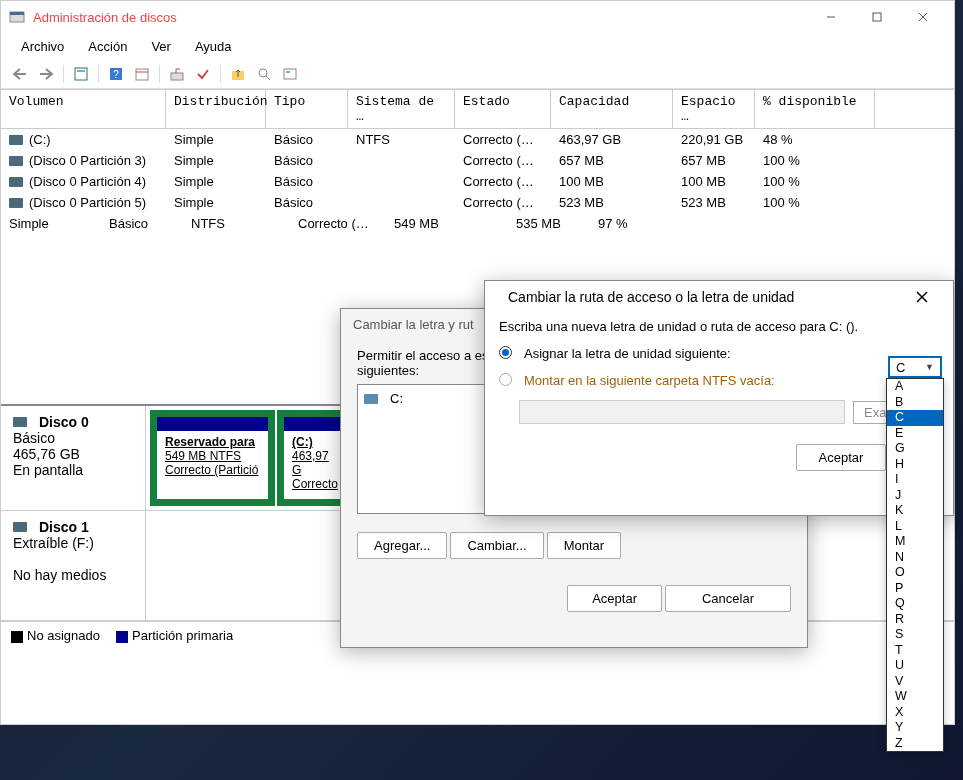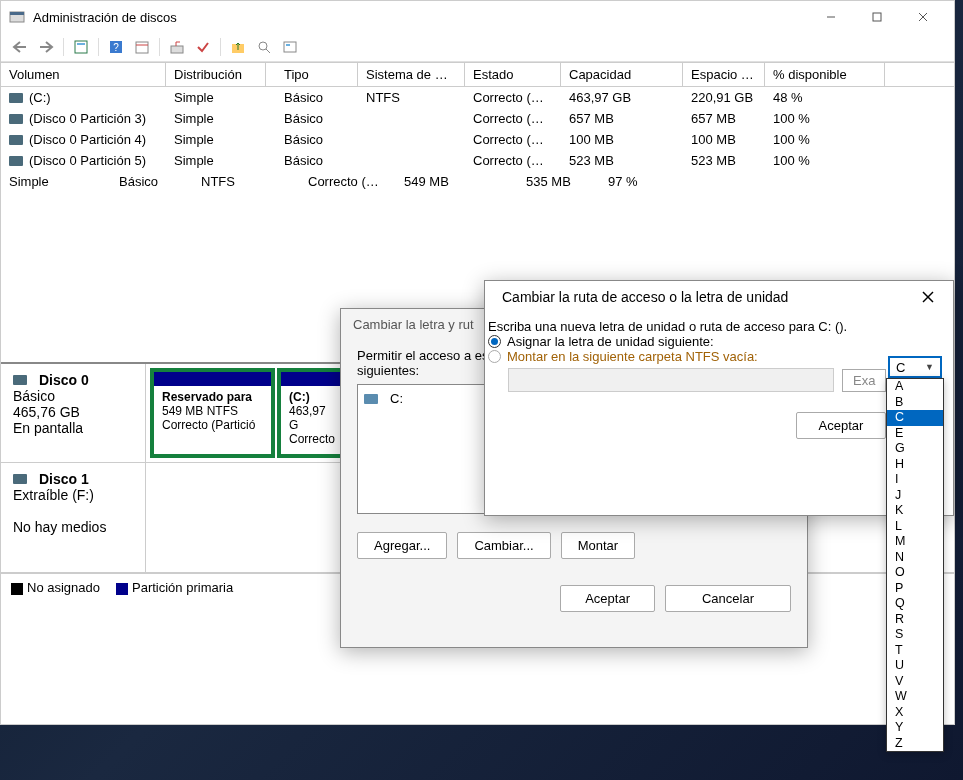--- a/index.html
+++ b/index.html
@@ -2,77 +2,77 @@
 <html><head>
 <meta charset="utf-8">
 <style>
   * { box-sizing: border-box; font-family: "Segoe UI", Tahoma, sans-serif; }
   body { margin: 0; background: linear-gradient(135deg, #0a1628 0%, #1a2840 50%, #0f1830 100%); width: 963px; height: 780px; overflow: hidden; position: relative; }
   
   .window-main { position: absolute; top: 0; left: 0; width: 955px; height: 725px; background: #fff; border: 1px solid #ccc; }
   
   .titlebar { display: flex; align-items: center; height: 32px; padding: 0 8px; background: #fff; }
   .titlebar-icon { width: 16px; height: 16px; margin-right: 8px; display: inline-flex; }
-  .titlebar-title { flex: 1; font-size: 13px; color: #000000; }
+  .titlebar-title { flex: 1; font-size: 13px; color: #ef4444; }
   .titlebar-btns { display: flex; }
   .tbtn { width: 46px; height: 30px; display: flex; align-items: center; justify-content: center; color: #555; }
   .tbtn svg { width: 12px; height: 12px; }
   
   .menubar { display: flex; padding: 2px 8px; font-size: 13px; background: #fff; }
   .menu-item { padding: 4px 12px; cursor: default; }
   
   .toolbar { display: flex; align-items: center; padding: 4px 8px; gap: 4px; border-bottom: 1px solid #e0e0e0; background: #fff; }
   .tool-icon { width: 22px; height: 20px; display: flex; align-items: center; justify-content: center; }
   .tool-sep { width: 1px; height: 18px; background: #ddd; margin: 0 2px; }
   
   .volume-table { width: 100%; }
   .vol-header { display: flex; border-top: 1px solid #ccc; border-bottom: 1px solid #ccc; background: #fff; }
-  .vol-hcell { padding: 4px 8px; font-size: 13px; border-right: 1px solid #ccc; }
+  .vol-hcell { padding: 4px 8px; font-size: 13px; border-right: 1px solid #ccc; font-family: Liberation Mono, monospace; }
   .vol-row { display: flex; padding: 1px 0; }
   .vol-cell { padding: 2px 8px; font-size: 13px; overflow: hidden; white-space: nowrap; text-overflow: ellipsis; display: flex; align-items: center; }
   .c-vol { width: 165px; }
   .c-dist { width: 100px; }
-  .c-tipo { width: 82px; margin-left: 10px; }
+  .c-tipo { width: 82px; }
   .c-sist { width: 107px; }
   .c-est { width: 96px; }
   .c-cap { width: 122px; }
   .c-esp { width: 82px; }
   .c-pct { width: 120px; }
   .disk-icon { width: 14px; height: 10px; background: #4a6a7a; margin-right: 6px; border-radius: 1px; display: inline-block; }
   
   .disk-layout { margin-top: 170px; border-top: 2px solid #888; }
   .disk-row { display: flex; border-bottom: 1px solid #ccc; }
   .disk-info { width: 145px; padding: 8px 12px; font-size: 14px; border-right: 1px solid #ccc; }
   .disk-info .dname { font-weight: bold; display: flex; align-items: center; gap: 6px; }
   .disk-strip { flex: 1; display: flex; padding: 4px; gap: 2px; }
-  .part-box { border: 4px solid #15803d; padding: 8px; font-size: 12px; }
+  .part-box { border: 7px solid #15803d; padding: 8px; font-size: 12px; text-decoration: underline; }
   .part-header { height: 14px; background: #00008B; margin: -8px -8px 4px -8px; }
   .part-box b { display: block; }
   
   .legend { padding: 6px 10px; font-size: 13px; display: flex; gap: 16px; border-top: 1px solid #ccc; }
   .legend-item { display: flex; align-items: flex-end; gap: 4px; }
   .legend-sq { width: 12px; height: 12px; }
   
   .dialog { position: absolute; background: #f8f8f8; border: 1px solid #888; box-shadow: 0 4px 20px rgba(0,0,0,0.3); }
   .dlg1 { top: 308px; left: 340px; width: 468px; height: 340px; background: #f4f4f4; }
   .dlg1-title { padding: 8px 12px; font-size: 13px; color: #555; }
   .dlg1-body { padding: 8px 16px; font-size: 13px; }
   .dlg1-list { background: #fff; border: 1px solid #888; height: 130px; margin-top: 6px; padding: 6px; }
   .dlg1-list-item { display: flex; align-items: center; gap: 6px; }
-  .dlg-btns { display: flex; gap: 10px; padding: 10px 16px; }
+  .dlg-btns { display: flex; gap: 3px; padding: 10px 16px; }
   .btn { background: #fff; border: 1px solid #aaa; padding: 5px 16px; font-size: 13px; border-radius: 2px; cursor: default; }
   .dlg1 .actions { justify-content: flex-start; }
   .dlg1 .confirm { justify-content: flex-end; margin-top: 6px; }
   
   .dlg2 { top: 280px; left: 484px; width: 470px; height: 236px; background: #fff; }
-  .dlg2-title { display: flex; align-items: flex-start; padding: 8px 17px; font-size: 14px; }
+  .dlg2-title { display: flex; align-items: flex-start; padding: 8px 23px; font-size: 14px; }
   .dlg2-title span { flex: 1; }
   .dlg2-close { width: 16px; height: 16px; display: flex; align-items: center; justify-content: center; }
-  .dlg2-body { padding: 6px 3px; font-size: 13px; }
-  .radio-row { display: flex; align-items: center; gap: 6px; margin: 0 0; }
+  .dlg2-body { padding: 6px 14px; font-size: 13px; }
+  .radio-row { display: flex; align-items: flex-start; gap: 12px; margin: 12px 0; }
   .radio { width: 13px; height: 13px; border: 1px solid #333; border-radius: 50%; display: inline-flex; align-items: center; justify-content: center; }
   .radio.sel::after { content: ""; width: 7px; height: 7px; background: #0067c0; border-radius: 50%; }
   .radio.disabled { border-color: #aaa; }
   .dlg2 .disabled-label { color: #a16207; }
   .path-input { width: 326px; height: 24px; border: 1px solid #ccc; background: #f0f0f0; margin-left: 20px; }
   .browse-btn { border: 1px solid #aaa; padding: 3px 10px; font-size: 13px; background: #fff; color: #888; }
   .dlg2-confirm { display: flex; gap: 10px; justify-content: flex-end; padding: 14px 18px; }
   
   .dropdown-btn { position: absolute; top: 356px; left: 888px; width: 54px; height: 22px; border: 2px solid #0067c0; background: #fff; display: flex; align-items: center; padding: 0 6px; font-size: 13px; }
   .dropdown-btn .arrow { margin-left: auto; font-size: 9px; color: #444; }
@@ -106,20 +106,26 @@
         </div>
       <div class="tbtn">
           <svg viewBox="0 0 12 12">
             <line x1="2" y1="2" x2="10" y2="10" stroke="currentColor"></line>
             <line x1="10" y1="2" x2="2" y2="10" stroke="currentColor"></line>
           </svg>
         </div>
     </div>
   </div>
 
+  <div class="menubar">
+    <div class="menu-item">Archivo</div>
+    <div class="menu-item">Acción</div>
+    <div class="menu-item">Ver</div>
+    <div class="menu-item">Ayuda</div>
+  </div>
 
   <div class="toolbar">
     <div class="tool-icon">
         <svg width="16" height="14" viewBox="0 0 16 14">
           <path d="M8 2 L2 7 L8 12 M2 7 H14" fill="none" stroke="#888" stroke-width="2"></path>
         </svg>
       </div>
     <div class="tool-icon">
         <svg width="16" height="14" viewBox="0 0 16 14">
           <path d="M8 2 L14 7 L8 12 M14 7 H2" fill="none" stroke="#888" stroke-width="2"></path>

